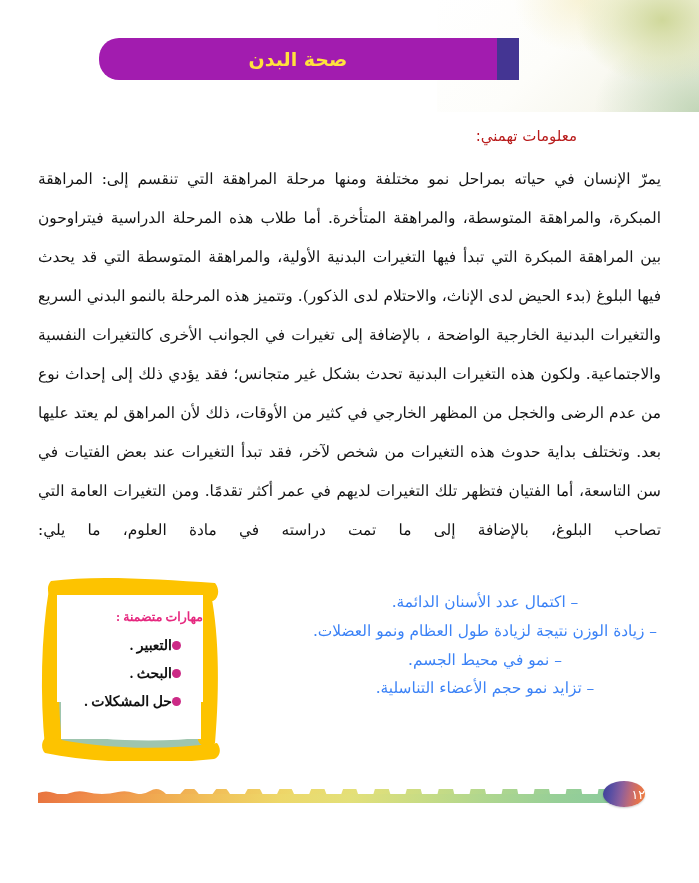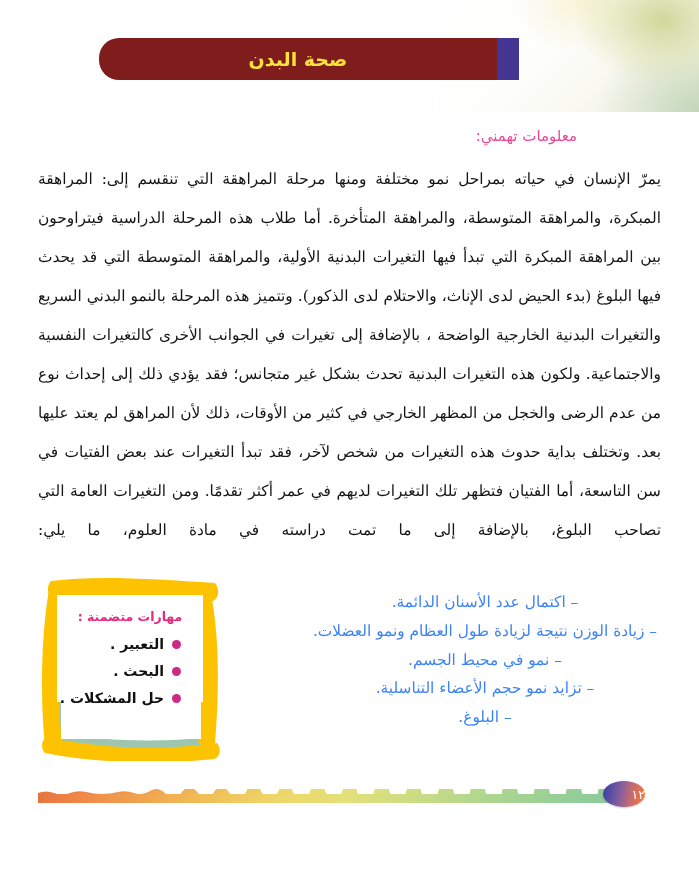--- a/index.html
+++ b/index.html
@@ -37,35 +37,35 @@
   }
   .skill-box-label{
     color:#cf2b7e;font-size:14.5px;font-weight:700;letter-spacing:.2px;
     font-family:"DejaVu Sans","Liberation Sans",sans-serif;
   }
 
   
   .title-banner{
     position:absolute;top:38px;right:202px;
     width:398px;height:42px;
-    background:#7f1d1d;
+    background:#a21caf;
     border-radius:20px 0 0 20px;
     display:flex;align-items:center;justify-content:center;
   }
   .title-banner-text{
     color:#ffe23d;font-size:19px;font-weight:700;
   }
   .banner-tail{
     position:absolute;top:38px;right:180px;width:24px;height:42px;background:#443593;
   }
 
   
   .intro-note{
     position:absolute;top:127px;right:122px;
-    color:#ec4899;font-size:15px;letter-spacing:1.5px;
+    color:#b91c1c;font-size:15px;letter-spacing:1.5px;
     direction:rtl;
   }
 
   
   .body-text{
     position:absolute;top:160px;right:38px;left:38px;
     direction:rtl;text-align:justify;text-align-last:justify;
     font-size:15.4px;line-height:39px;color:#141414;
     font-family:"DejaVu Serif","Liberation Serif",serif;
   }
@@ -83,29 +83,29 @@
   .changes-list .li.wrap{white-space:normal;}
 
   
   .brush-box{
     position:absolute;left:33px;top:577px;width:196px;height:184px;
   }
   .brush-box svg{position:absolute;inset:0;}
   .brush-inner{
     position:absolute;left:24px;top:18px;width:146px;height:107px;
     background:#ffffff;
-    direction:rtl;text-align:center;
+    direction:rtl;font-family:Liberation Serif, serif;
   }
   .brush-title{
     color:#e6287f;font-size:12.5px;font-weight:700;margin-top:14px;letter-spacing:.3px;
   }
   .brush-items{margin-top:12px;}
   .brush-item{
     display:flex;align-items:center;justify-content:flex-start;
-    gap:8px;padding:0 22px;margin-bottom:11px;
+    gap:0;padding:0 22px;margin-bottom:11px;
     font-size:14px;font-weight:700;color:#111;
   }
   .dot{
     width:9px;height:9px;border-radius:50%;background:#cc2a86;flex:0 0 auto;
   }
   .brush-item-label{white-space:nowrap;}
 
   
   .footer-strip{
     position:absolute;left:38px;top:794px;width:576px;height:9px;
@@ -145,21 +145,20 @@
 
   <div class="body-text">
     <p>يمرّ الإنسان في حياته بمراحل نمو مختلفة ومنها مرحلة المراهقة التي تنقسم إلى: المراهقة المبكرة، والمراهقة المتوسطة، والمراهقة المتأخرة. أما طلاب هذه المرحلة الدراسية فيتراوحون بين المراهقة المبكرة التي تبدأ فيها التغيرات البدنية الأولية، والمراهقة المتوسطة التي قد يحدث فيها البلوغ (بدء الحيض لدى الإناث، والاحتلام لدى الذكور). وتتميز هذه المرحلة بالنمو البدني السريع والتغيرات البدنية الخارجية الواضحة ، بالإضافة إلى تغيرات في الجوانب الأخرى كالتغيرات النفسية والاجتماعية. ولكون هذه التغيرات البدنية تحدث بشكل غير متجانس؛ فقد يؤدي ذلك إلى إحداث نوع من عدم الرضى والخجل من المظهر الخارجي في كثير من الأوقات، ذلك لأن المراهق لم يعتد عليها بعد. وتختلف بداية حدوث هذه التغيرات من شخص لآخر، فقد تبدأ التغيرات عند بعض الفتيات في سن التاسعة، أما الفتيان فتظهر تلك التغيرات لديهم في عمر أكثر تقدمًا. ومن التغيرات العامة التي تصاحب البلوغ، بالإضافة إلى ما تمت دراسته في مادة العلوم، ما يلي:</p>
   </div>
 
   <div class="changes-list">
     <div class="li">– اكتمال عدد الأسنان الدائمة.</div>
     <div class="li wrap">– زيادة الوزن نتيجة لزيادة طول العظام ونمو العضلات.</div>
     <div class="li">– نمو في محيط الجسم.</div>
     <div class="li">– تزايد نمو حجم الأعضاء التناسلية.</div>
-    <div class="li">– البلوغ.</div>
   </div>
 
   <div class="brush-box">
     <svg viewBox="0 0 196 184" width="196" height="184">
 
       <path d="M26,10 C60,2 120,6 174,9 C178,16 176,22 172,25 C118,22 62,19 28,26 C22,22 22,14 26,10 Z" fill="#9ec5ae"></path>
       <path d="M170,14 C178,48 180,104 176,160 C170,164 164,162 162,157 C166,104 164,52 160,18 C162,12 167,11 170,14 Z" fill="#9ec5ae"></path>
       <path d="M22,20 C16,62 15,116 19,162 C24,166 30,164 31,158 C28,114 28,62 32,24 C29,18 25,17 22,20 Z" fill="#9ec5ae"></path>
       <path d="M24,156 C70,164 128,166 174,160 C177,166 175,172 170,174 C124,179 66,177 22,170 C19,165 20,158 24,156 Z" fill="#9ec5ae"></path>
 

